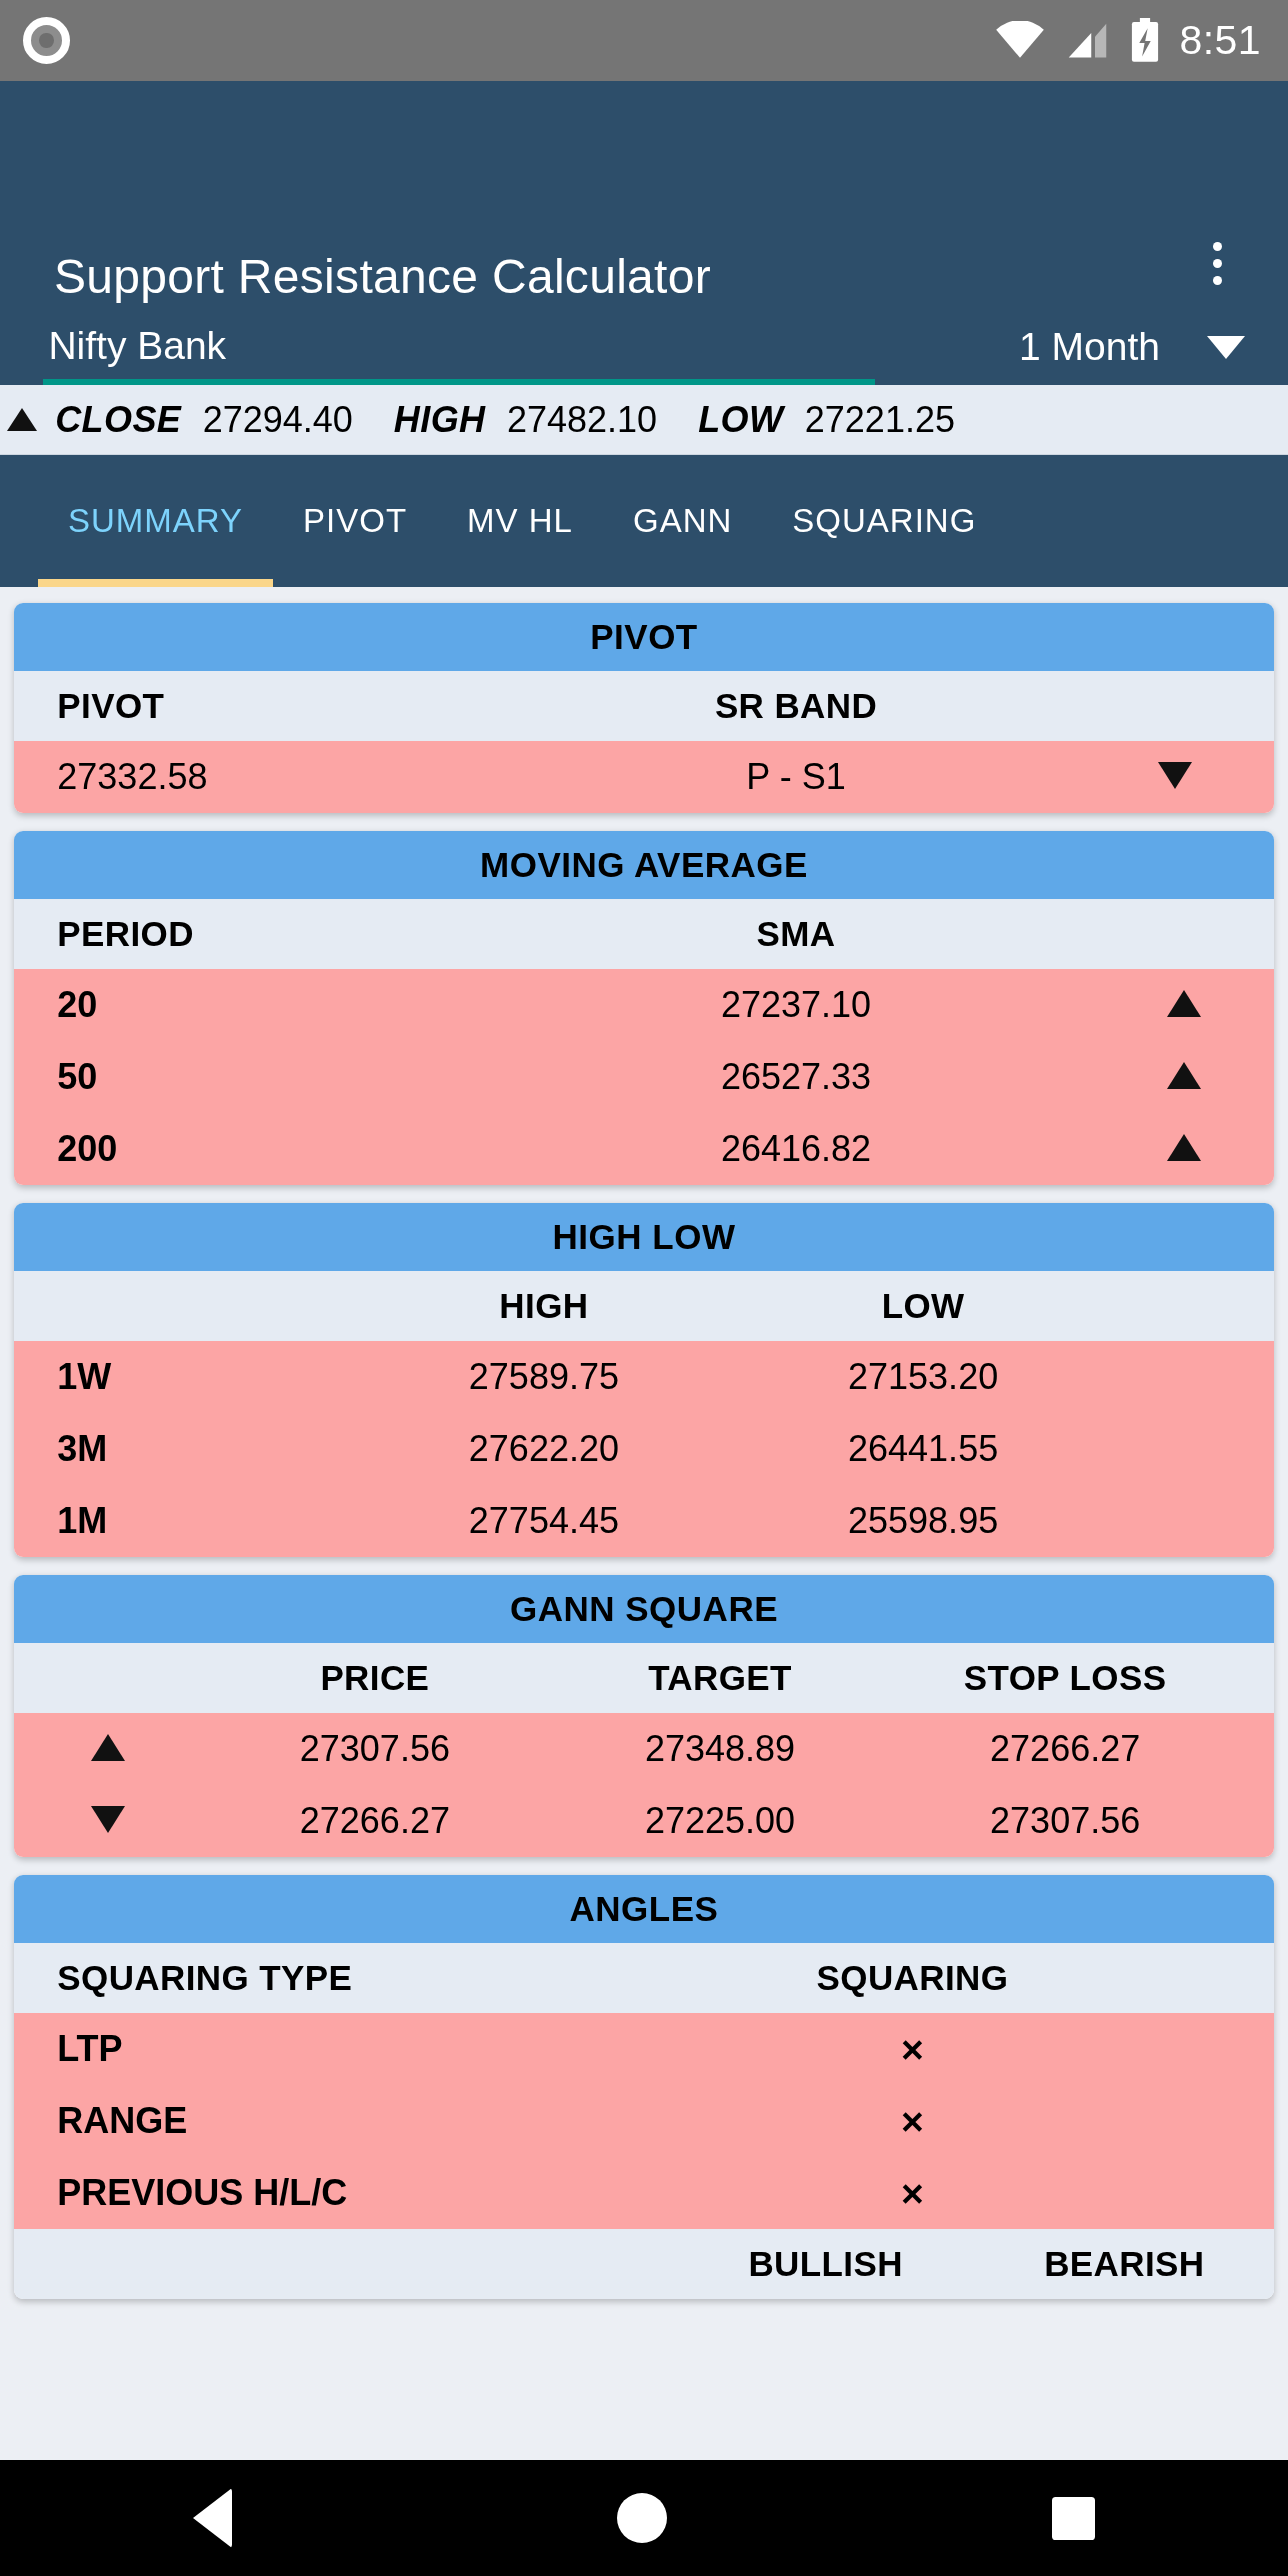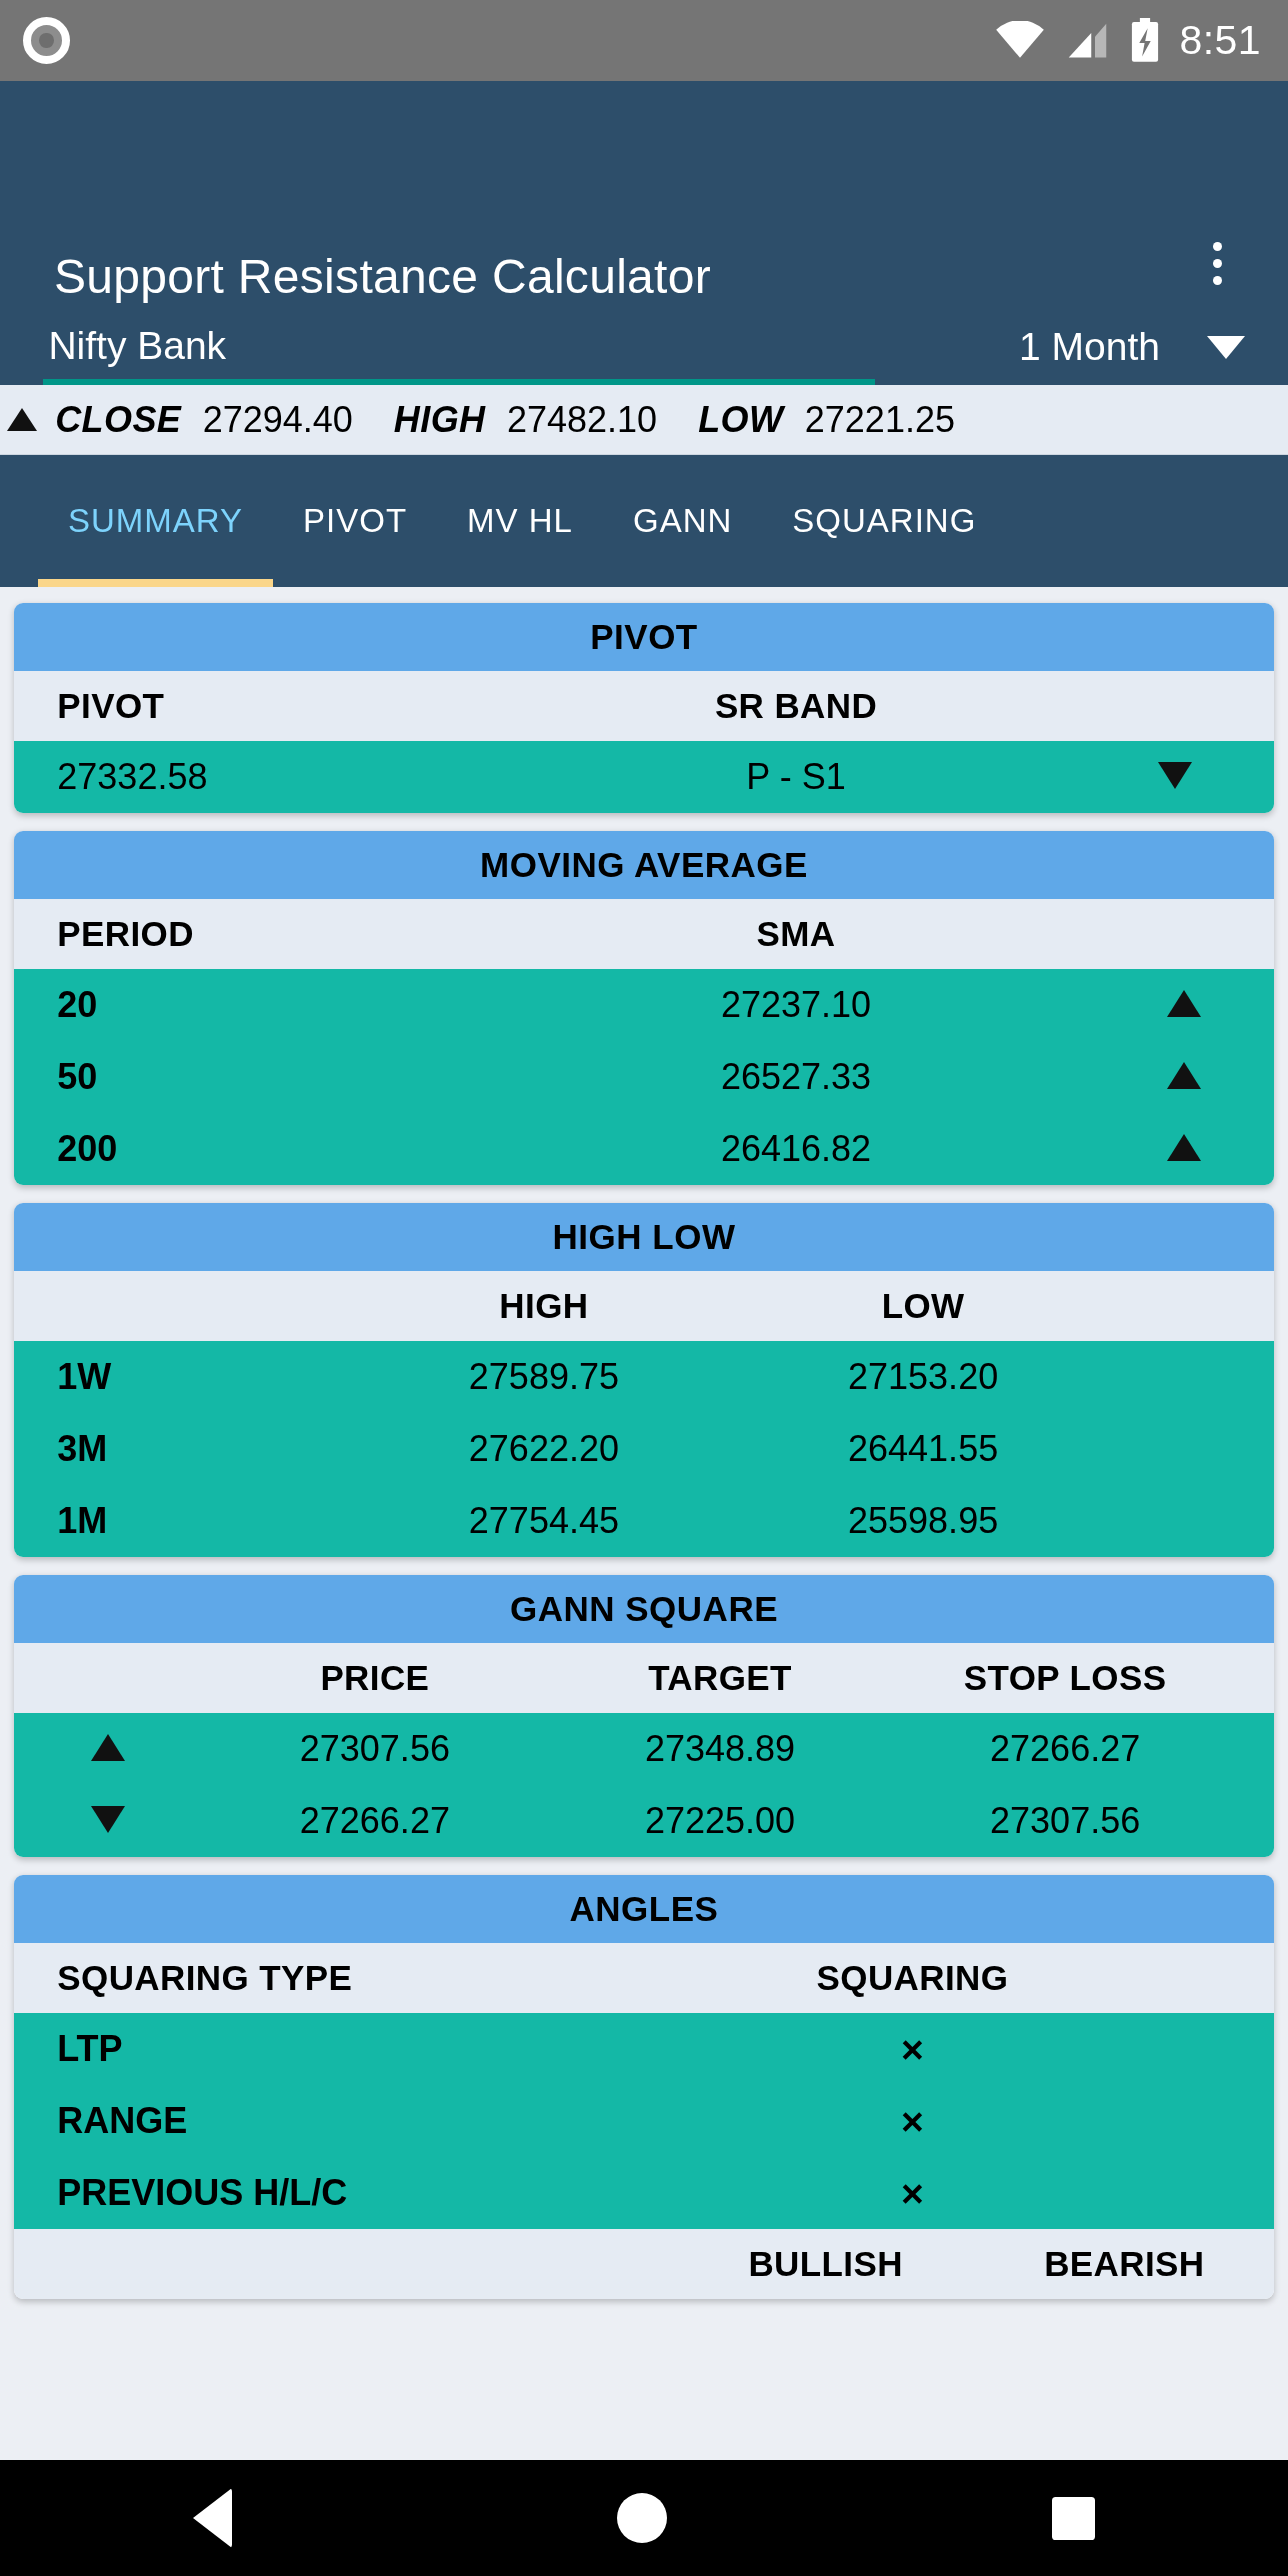--- a/index.html
+++ b/index.html
@@ -91,21 +91,21 @@
   .card-title {
     background:#5fa8e8; color:#000; font-size:35px; font-weight:bold;
     text-align:center; height:68px; line-height:68px; letter-spacing:0.5px;
   }
   .thead {
     background:#e5ebf3; display:flex; align-items:center; height:70px;
     font-size:35px; font-weight:bold; color:#000; letter-spacing:0.4px;
   }
   .trow {
     display:flex; align-items:center; height:72px;
-    font-size:36px; color:#000; background:#14b8a6;justify-content:flex-end;
+    font-size:36px; color:#000; background:#fca5a5;
   }
   .trow .b { font-weight:bold; }
   .c-mid    { flex:1; text-align:center; }
 
   
   .pv-1 { width:501px; padding-left:43px; text-align:left; }
   .pv-2 { flex:1; text-align:center; }
   .pv-3 { width:197px; text-align:center; }
 
   

